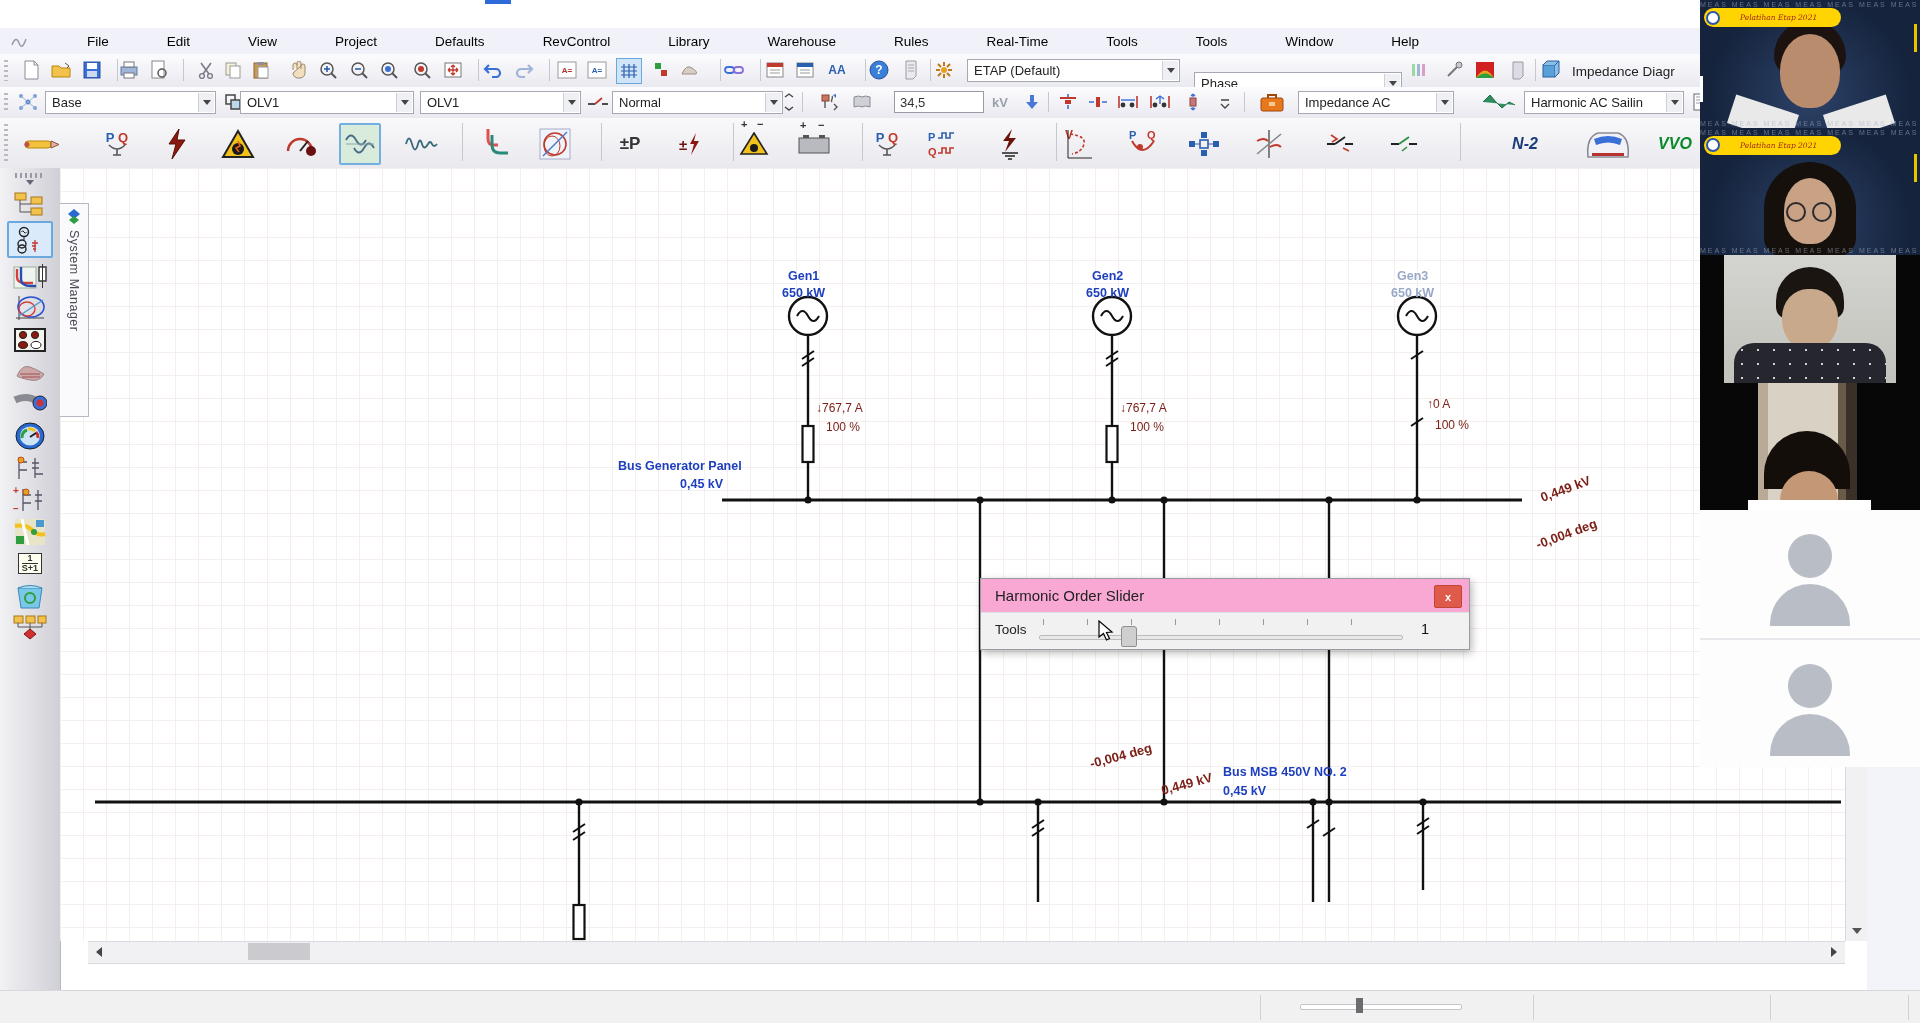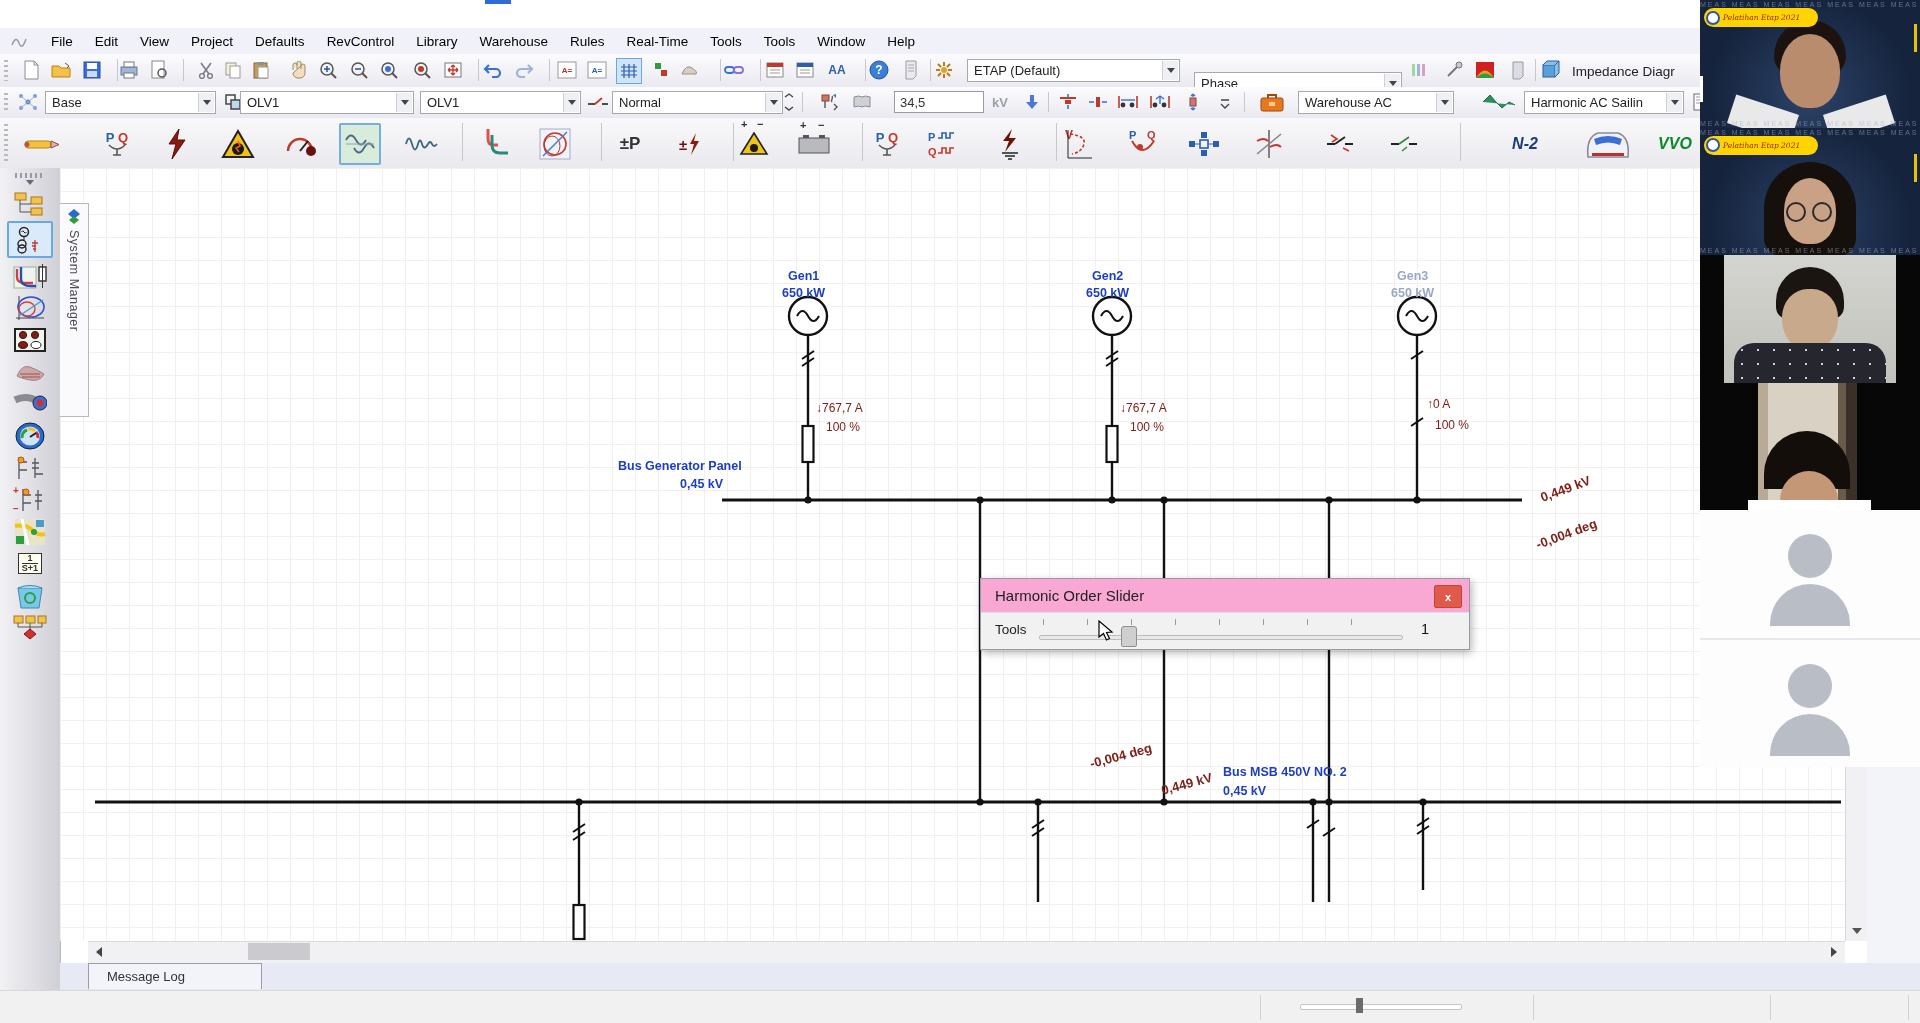--- a/index.html
+++ b/index.html
@@ -5,21 +5,21 @@
   html,body{margin:0;padding:0;background:#000;}
   #app{position:relative;width:1920px;height:1023px;background:#fff;overflow:hidden;
        font-family:"Liberation Sans",sans-serif;font-size:13px;color:#111;}
   .abs{position:absolute;}
   
   #titlebar{left:0;top:0;width:1920px;height:28px;background:#fff;display:flex;align-items:center;}
   #title-text{margin-left:30px;font-size:13.5px;color:#000;}
   #top-blue-strip{left:485px;top:0;width:26px;height:4px;background:#2f6bd8;}
   
   #menubar{left:0;top:28px;width:1920px;height:26px;background:#f1f2f9;border-bottom:1px solid #e2e2ec;
-           display:flex;align-items:center;}
+           display:flex;align-items:center;gap:36px;}
   .menu-item{padding:0 11px;height:100%;display:flex;align-items:center;font-size:13.5px;color:#000;cursor:default;}
   
   .tbar{left:0;width:1920px;background:linear-gradient(#fcfcfe,#e9e9f0);border-bottom:1px solid #d7d7df;}
   #tbar2{top:54px;height:33px;}
   #tbar3{top:87px;height:31px;}
   #tbar4{top:118px;height:50px;background:linear-gradient(#f9f9fb,#e9e9ee);border-bottom:1px solid #cfcfd8;}
   .grip{position:absolute;left:4px;top:6px;bottom:6px;width:4px;
         background:repeating-linear-gradient(#b9b9c2 0 2px,transparent 2px 5px);}
   .vr{position:absolute;top:5px;width:1px;background:#c7c7d0;}
   .tbi{position:absolute;top:4px;width:24px;height:24px;display:flex;align-items:center;justify-content:center;}
@@ -74,21 +74,21 @@
   #groove{position:absolute;left:58px;top:22px;width:362px;height:3px;background:#e8e8e8;border:1px solid #bcbcbc;border-radius:2px;}
   #sthumb{position:absolute;left:140px;top:13px;width:14px;height:19px;background:#cfcfcf;border:1px solid #909090;border-radius:3px 3px 2px 2px;}
   #dlg-value{position:absolute;right:40px;top:8px;font-size:14.5px;color:#111;}
   
   #cursor{left:1098px;top:620px;z-index:60;}
   
   #videopanel{left:1700px;top:0;width:220px;height:765px;background:#000;z-index:100;}
   .vtile{position:absolute;left:0;width:220px;height:127.5px;overflow:hidden;}
   .wmark{position:absolute;left:0;width:220px;font-size:7px;color:rgba(165,175,195,.55);white-space:nowrap;overflow:hidden;letter-spacing:2px;}
   .badge{position:absolute;left:4px;top:8px;height:19px;background:#ffd400;border-radius:10px;display:flex;align-items:center;
-         padding:0 18px 0 2px;gap:3px;}
+         padding:0 24px 0 2px;gap:20px;}
   .badge-logo{width:14px;height:14px;border-radius:50%;background:#fff;border:2px solid #2a56b0;box-sizing:border-box;}
   .badge-text{font-family:"DejaVu Serif",serif;font-style:italic;font-size:7.5px;color:#9c1d1d;white-space:nowrap;}
   .ybar{position:absolute;right:3px;width:3px;height:28px;background:#e8c400;}
   .avatar-head{position:absolute;left:88px;width:44px;height:44px;border-radius:50%;background:#b9bec6;}
   .avatar-body{position:absolute;left:70px;width:80px;height:42px;border-radius:40px 40px 0 0;background:#b9bec6;}
   #right-gap{left:1867px;top:765px;width:53px;height:225px;background:#f3f4f9;z-index:2;}
   svg{display:block;}
   text{font-family:"Liberation Sans",sans-serif;}
   .blab{fill:#1d3fbf;font-weight:bold;font-size:12.5px;}
   .rlab{fill:#7c2018;font-size:12px;}
@@ -471,21 +471,21 @@
       </div>
     <div class="vr" style="left:1244px;height:20px"></div>
     <div class="r3i" style="left:1260px">
         <svg width="24" height="20">
           <rect x="1" y="6" width="22" height="13" rx="2" fill="#e8781e" stroke="#a04808"></rect>
           <path d="M8 6v-3h8v3" fill="none" stroke="#a04808" stroke-width="2"></path>
           <rect x="9" y="10" width="6" height="4" fill="#f8c890"></rect>
         </svg>
       </div>
     <div class="combo" style="left:1298px;top:4px;width:148px">
-      <span>Warehouse AC</span>
+      <span>Impedance AC</span>
       <span class="arr">
           <span class="tri-d"></span>
         </span>
     </div>
     <div class="r3i" style="left:1482px;width:34px">
         <svg width="34" height="18">
           <path d="M1 9 L8 2 L14 9 L20 15 L27 9 L33 12" fill="#2e8e5e" stroke="#1e6e46"></path>
         </svg>
       </div>
     <div class="combo" style="left:1524px;top:4px;width:152px">
@@ -905,25 +905,20 @@
   <div id="hscroll" class="abs">
     <div class="sc-btn" style="left:0;top:0;height:19px">
         <span class="tri-l"></span>
       </div>
     <div class="sc-btn" style="left:1735px;top:0;height:19px">
         <span class="tri-r"></span>
       </div>
     <div id="hthumb"></div>
   </div>
 
-  <div id="msgband" class="abs">
-    <div id="msgtab">
-        <span>Message Log</span>
-      </div>
-  </div>
 
   <div id="statusbar" class="abs">
     <div class="sdiv" style="left:1260px"></div>
 
     <div class="sdiv" style="left:1533px"></div>
     <div class="sdiv" style="left:1770px"></div>
 
     <div class="sdiv" style="left:1908px"></div>
   </div>
   <div id="zoomslider-track"></div>

